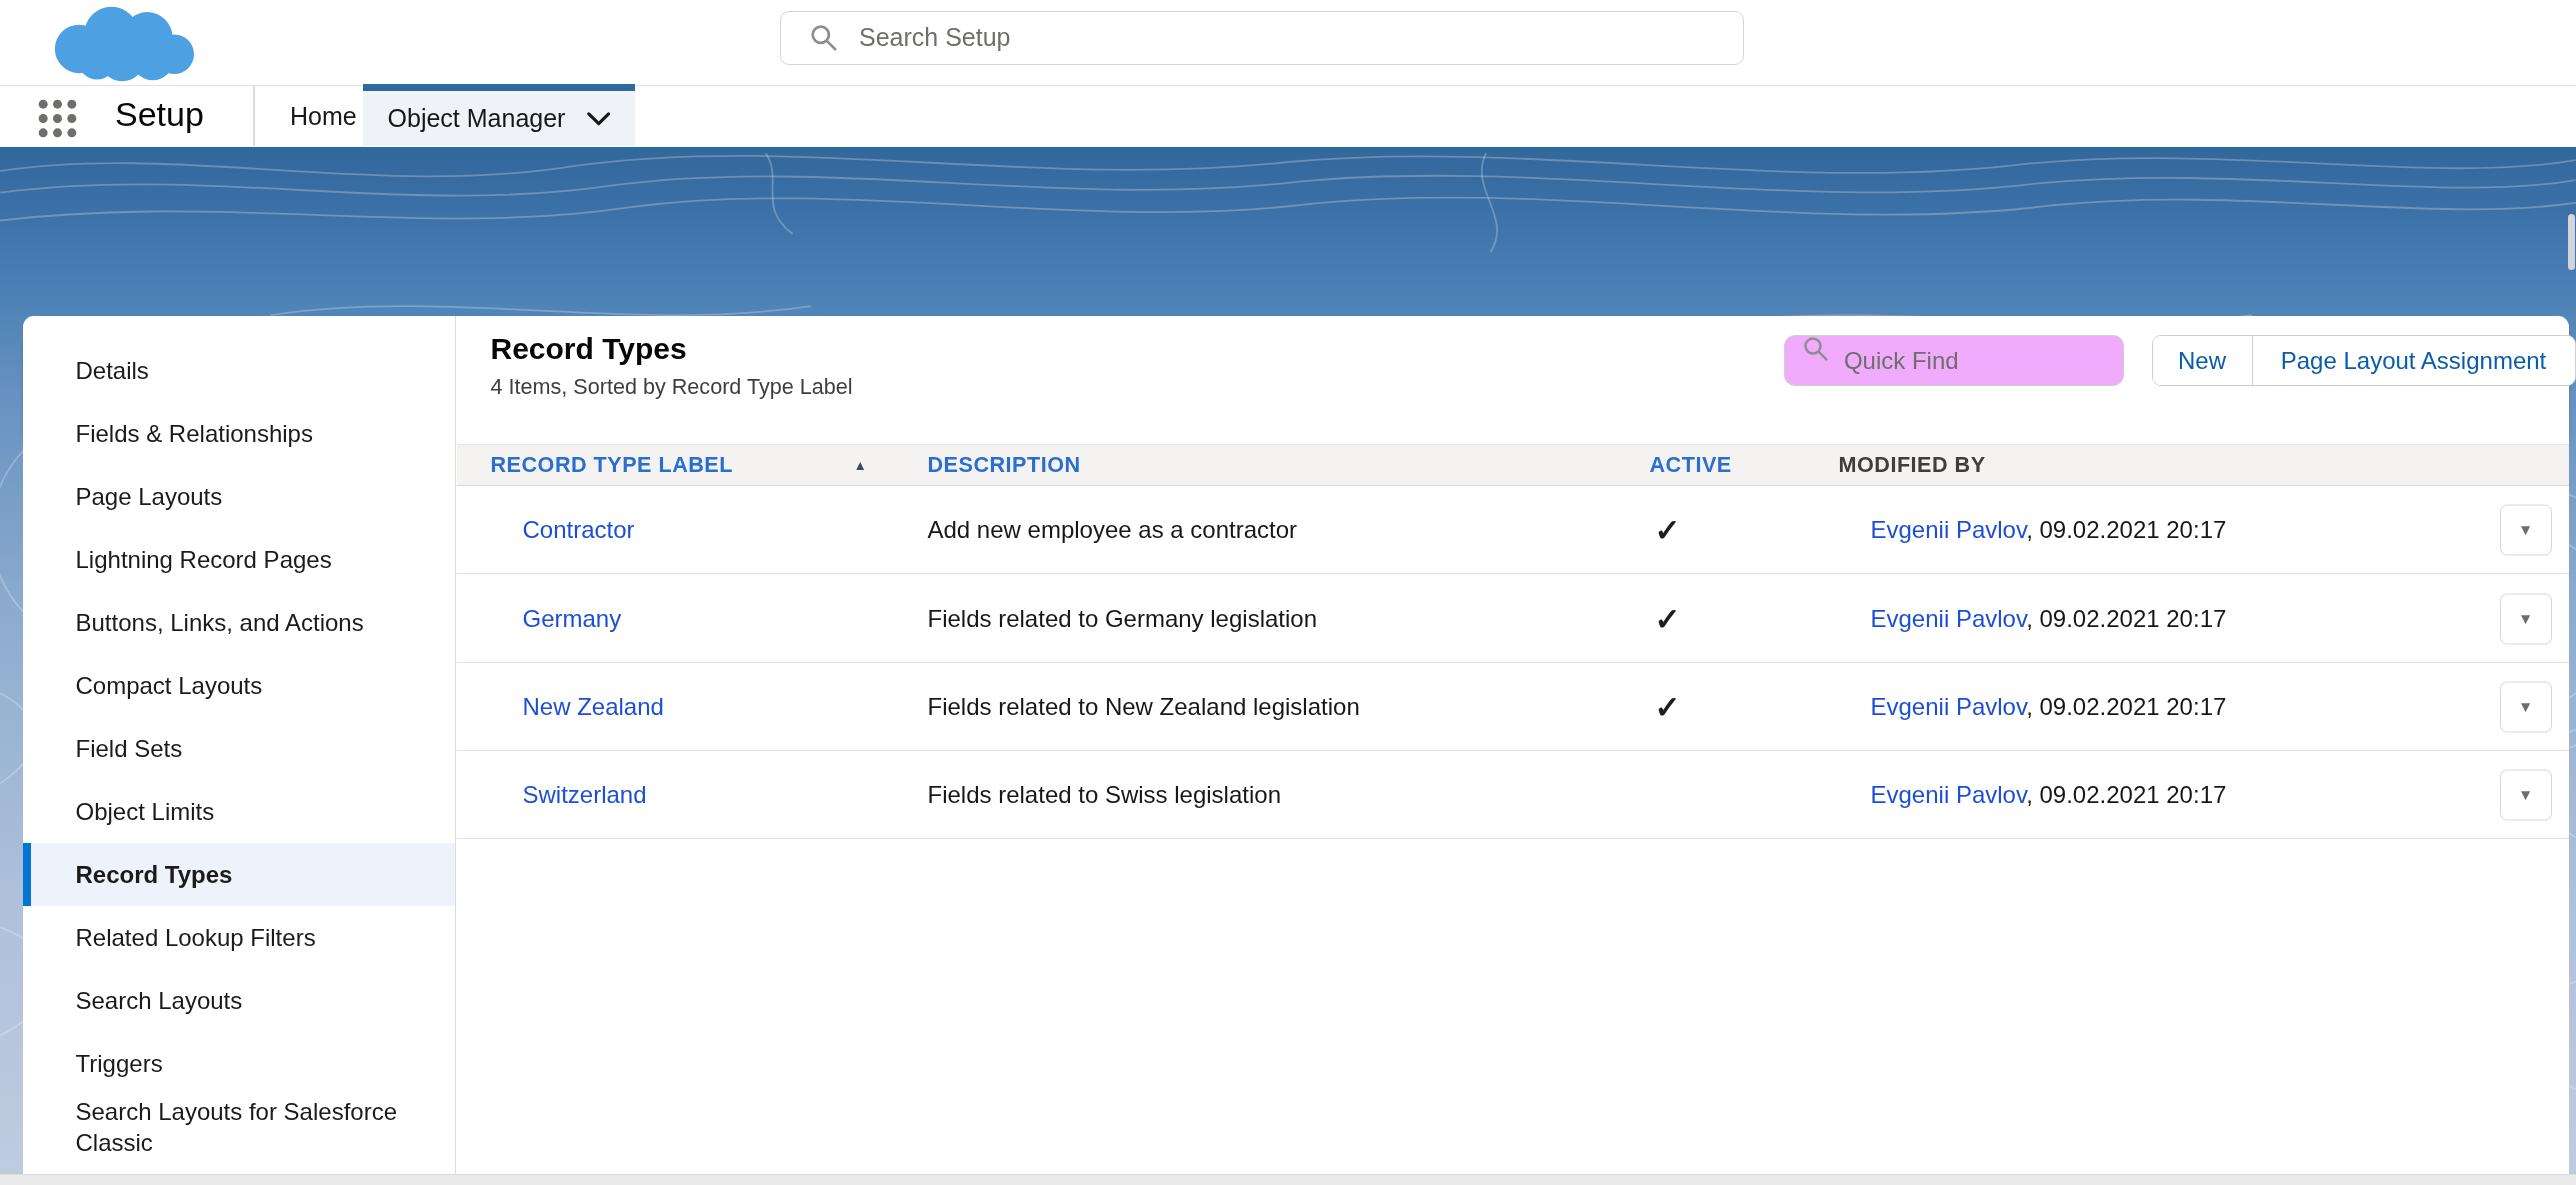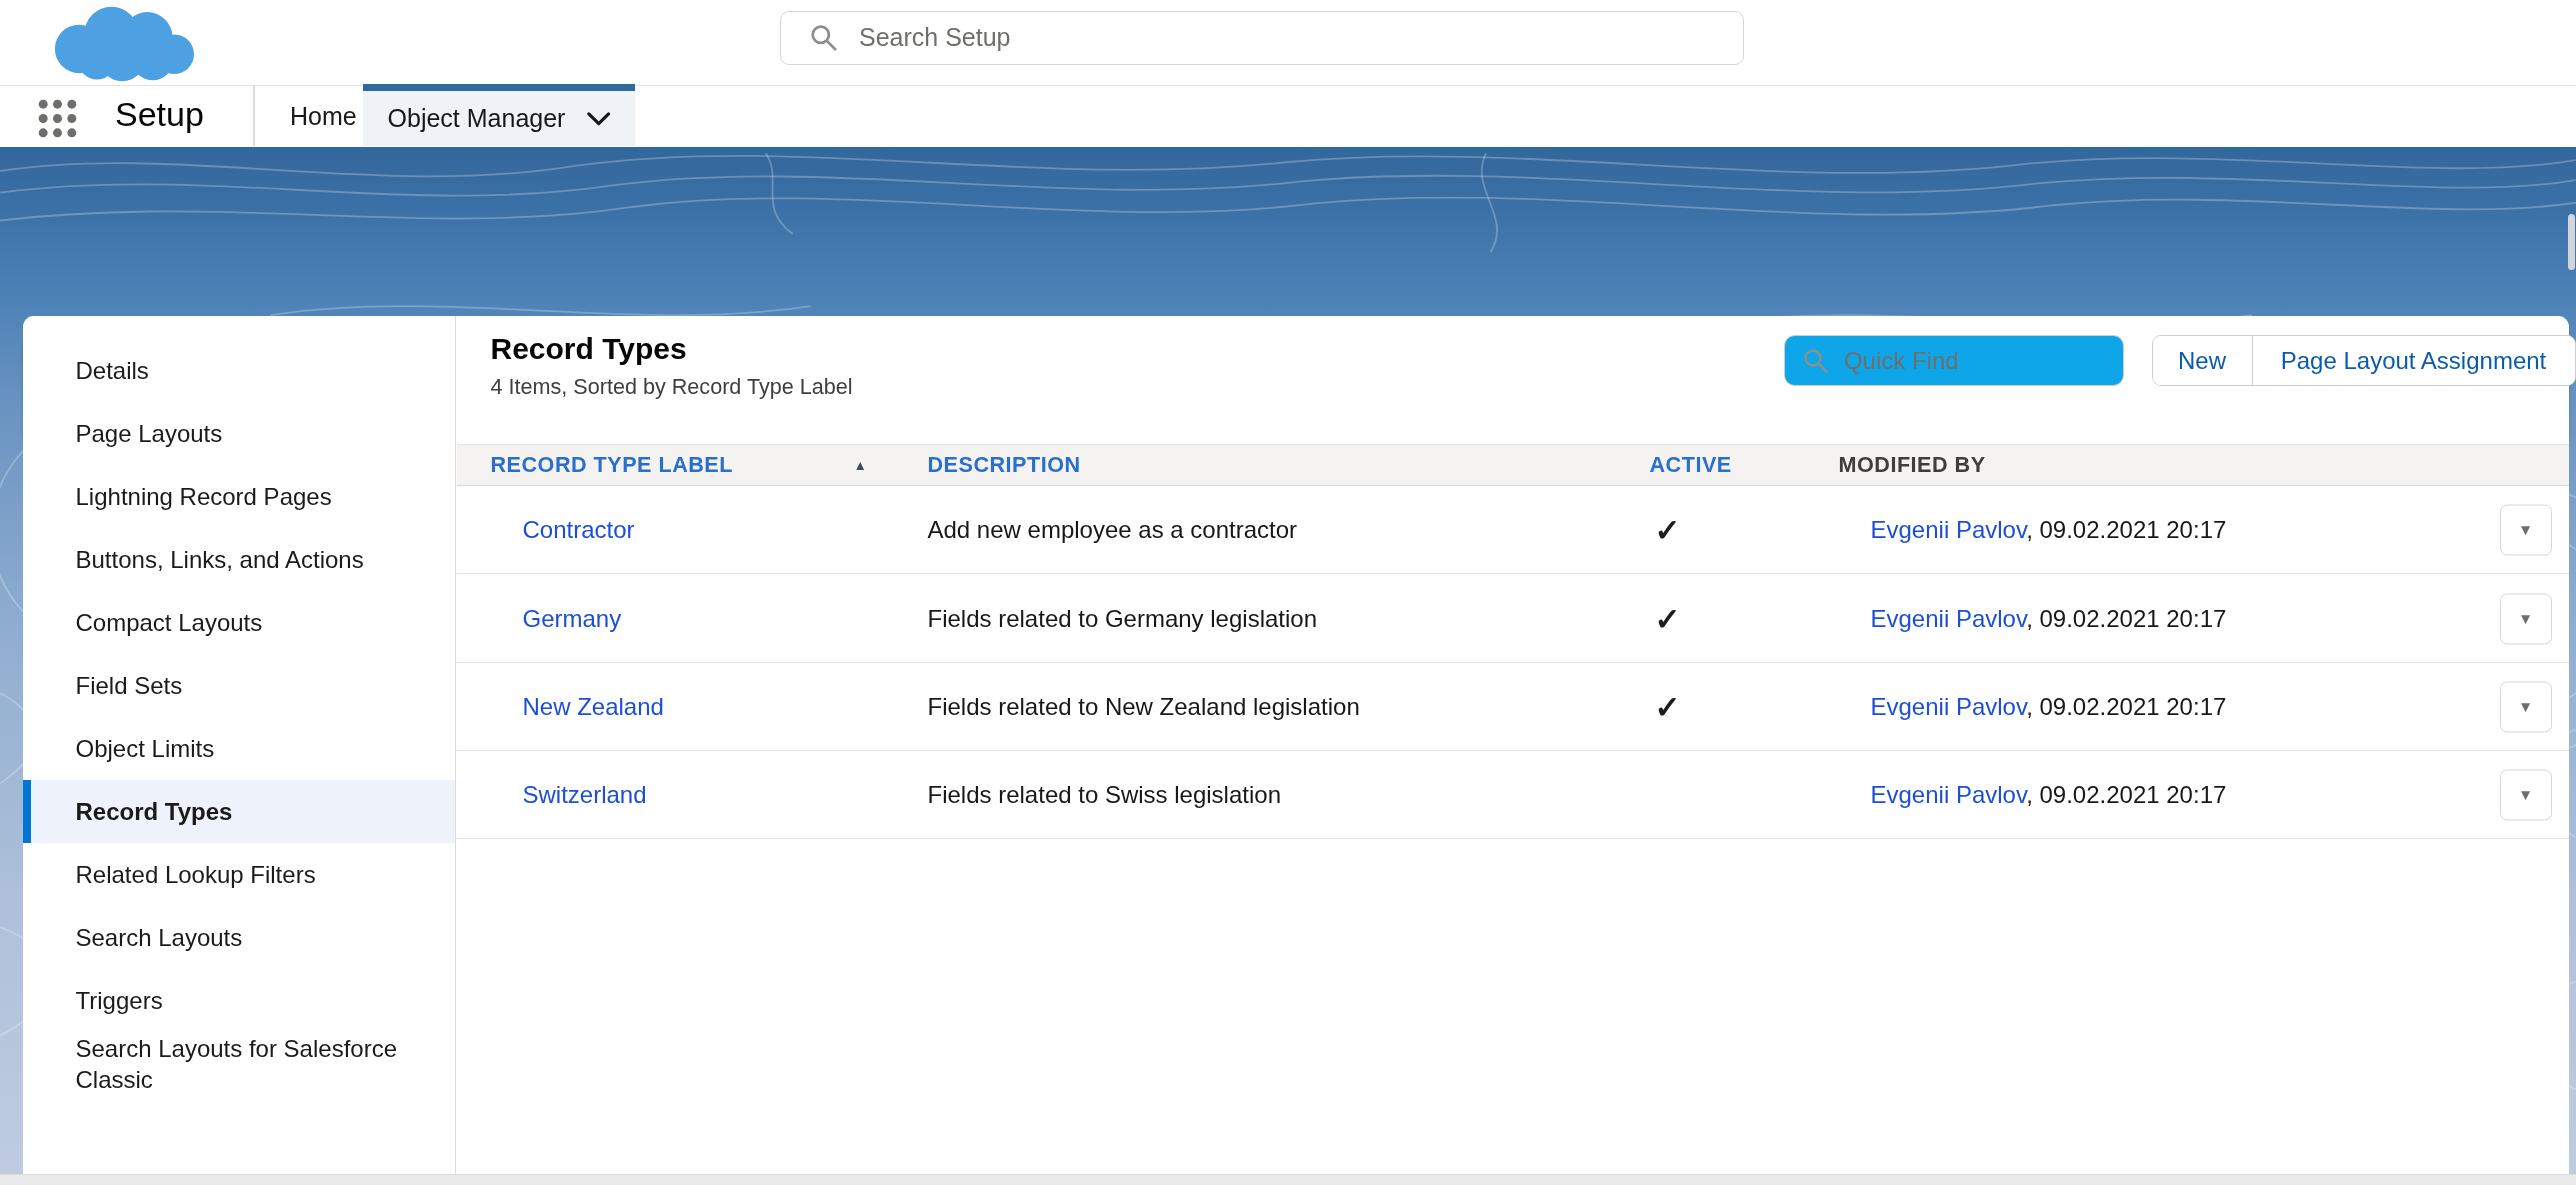--- a/index.html
+++ b/index.html
@@ -51,21 +51,21 @@
   .sidebar{position:absolute;left:0;top:0;width:432px;height:869px;padding-top:23.4px;box-sizing:border-box;}
   .side-item{min-height:63px;display:flex;align-items:center;padding:0 27px 0 53px;
     font-size:24px;color:#1b1b1b;line-height:31px;box-sizing:border-box;cursor:pointer;}
   .side-item.selected{background:#eef3fb;border-left:8px solid #0176d3;padding-left:45px;font-weight:bold;}
   .v-divider{position:absolute;left:432px;top:0;width:1.8px;height:869px;background:#dddbda;}
 
   .main{position:absolute;left:434px;top:0;width:2112px;height:869px;}
   .main-title{position:absolute;left:34px;top:16px;font-size:30px;font-weight:bold;color:#080707;}
   .main-subtitle{position:absolute;left:34px;top:58px;font-size:21.6px;color:#3e3e3c;}
   .quick-find{position:absolute;left:1327px;top:19px;width:340px;height:51px;border:1.8px solid #d0cecc;
-    border-radius:10.8px;background:#0ea5e9;box-sizing:border-box;display:flex;align-items:center;}
+    border-radius:10.8px;background:#f0abfc;box-sizing:border-box;display:flex;}
   .quick-find .mag{margin-left:18px;}
   .quick-find input{border:none;outline:none;font-size:24px;color:#444;margin-left:14.4px;width:252px;
     font-family:"Liberation Sans",sans-serif;background:transparent;}
   .quick-find input::placeholder{color:#706e6b;opacity:1;}
   .btn-group{position:absolute;left:1695px;top:19px;height:51px;display:flex;border:1.8px solid #cfcdcb;
     border-radius:9px;background:#fff;box-sizing:border-box;overflow:hidden;}
   .btn{display:flex;align-items:center;justify-content:center;font-size:24px;color:#0b5cab;
     background:#fff;cursor:pointer;white-space:nowrap;}
   .btn-new{width:99px;border-right:1.8px solid #cfcdcb;}
   .btn-pla{width:322px;}
@@ -189,20 +189,21 @@
         <a href="#">SETUP</a><span class="crumb-sep">&gt;</span><a href="#">OBJECT MANAGER</a>
       </div>
       <div class="banner-title">Employee</div>
     </div>
   </div>
 
   <div class="panel">
 
     <div class="sidebar">
       <div class="side-item">Details</div>
+      <div class="side-item">Fields &amp; Relationships</div>
       <div class="side-item">Page Layouts</div>
       <div class="side-item">Lightning Record Pages</div>
       <div class="side-item">Buttons, Links, and Actions</div>
       <div class="side-item">Compact Layouts</div>
       <div class="side-item">Field Sets</div>
       <div class="side-item">Object Limits</div>
       <div class="side-item selected">Record Types</div>
       <div class="side-item">Related Lookup Filters</div>
       <div class="side-item">Search Layouts</div>
       <div class="side-item">Triggers</div>

